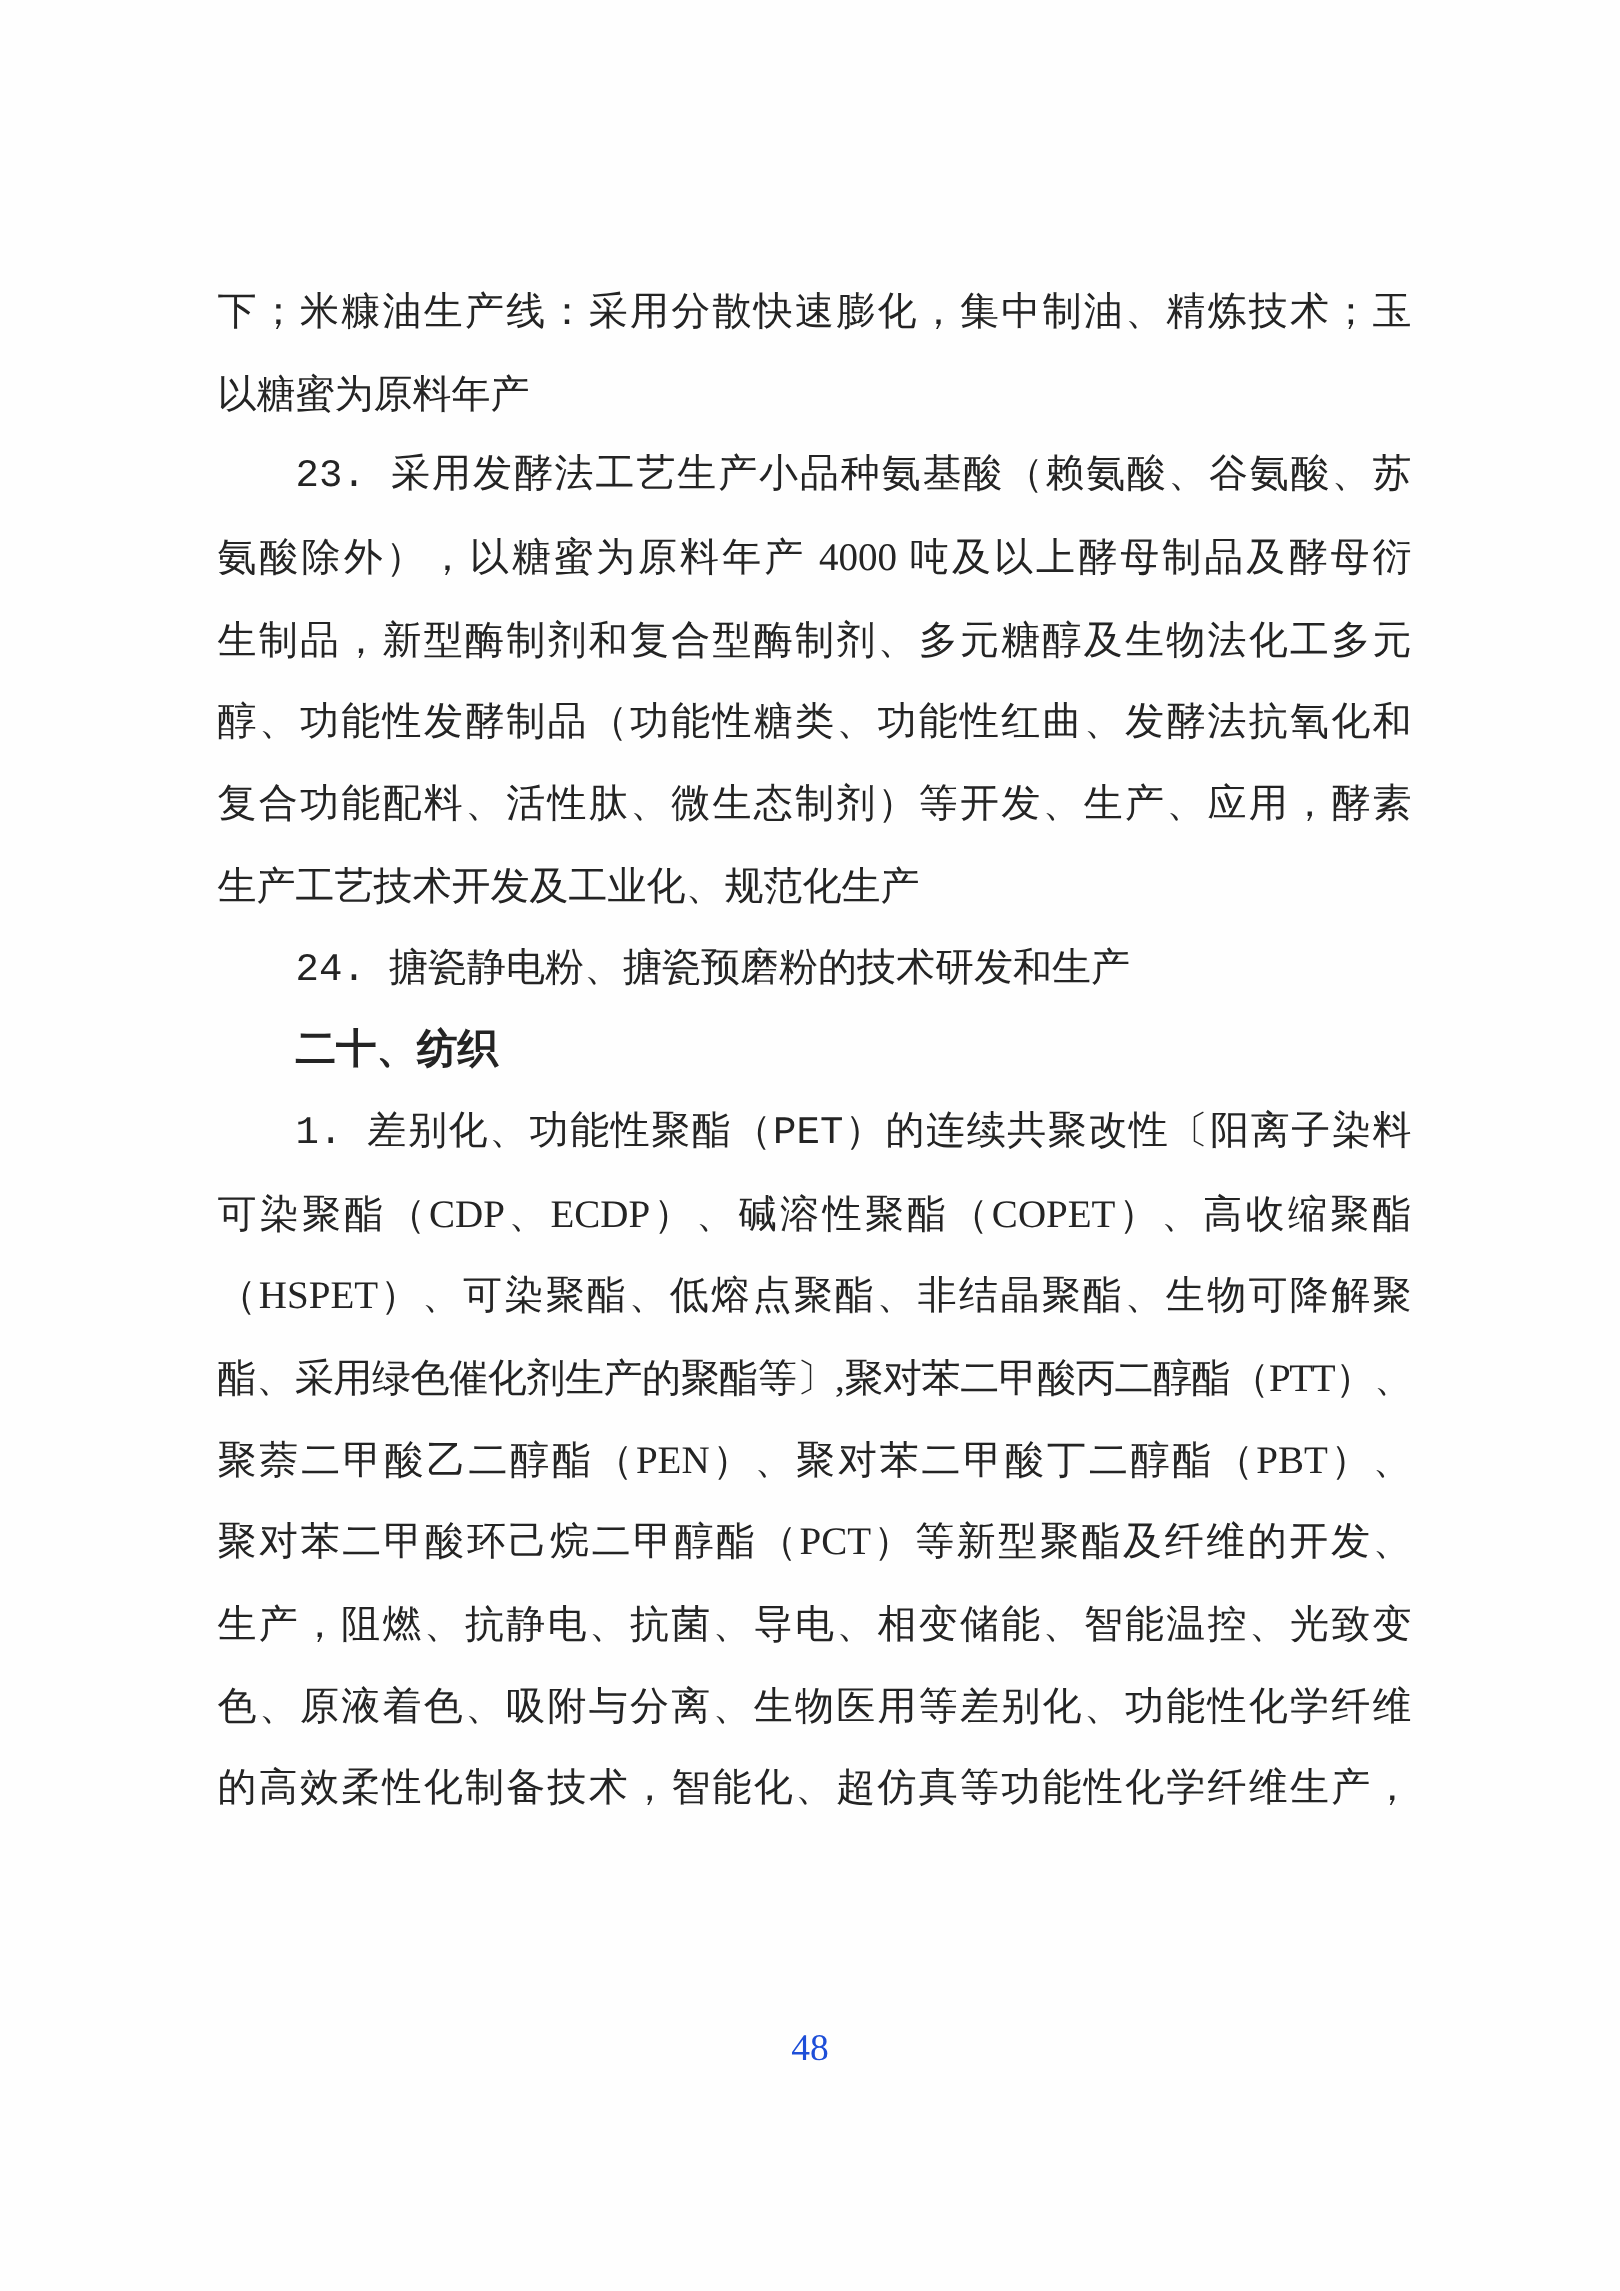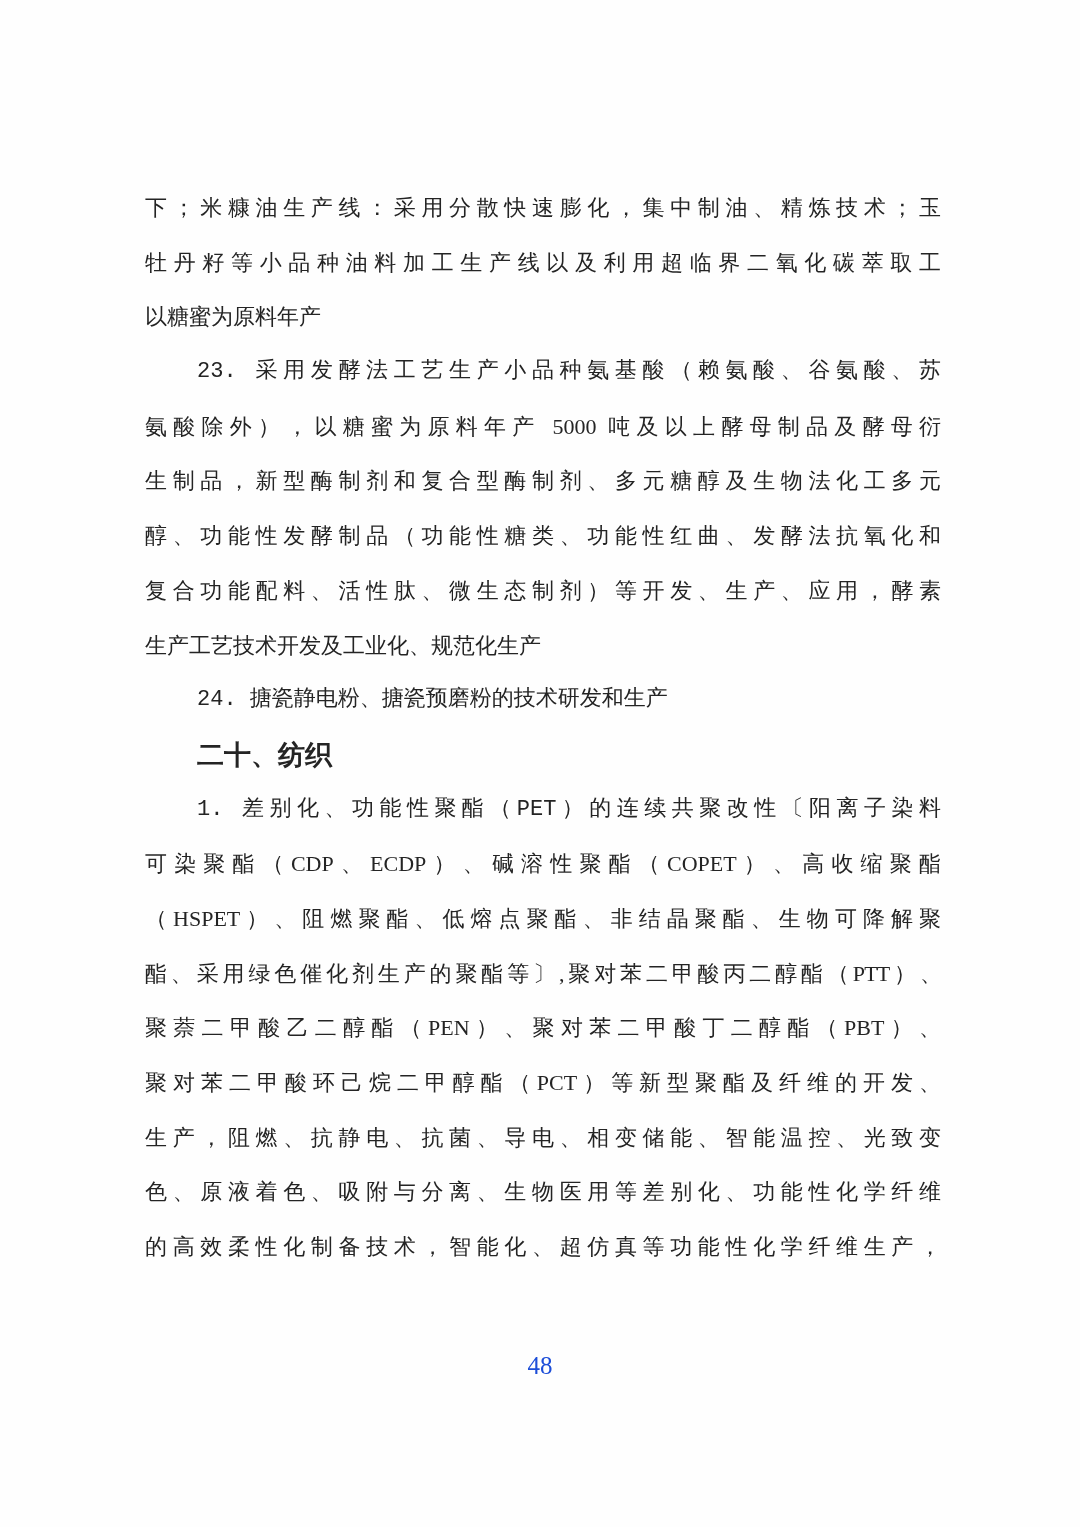--- a/index.html
+++ b/index.html
@@ -14,21 +14,21 @@
   }
   .text-block {
     position: absolute;
     left: 145px;
     top: 181px;
     width: 796px;
   }
   .line {
     height: 54.7px;
     line-height: 54.7px;
-    font-size: 22px;
+    font-size: 26px;
     text-align: justify;
     text-align-last: justify;
     text-justify: inter-character;
     white-space: nowrap;
     overflow: visible;
   }
   .line.e {
     text-align: left;
     text-align-last: left;
   }
@@ -49,33 +49,32 @@
     font-size: 25px;
     color: #1d4ed8;
   }
 </style>
 </head>
 <body>
 
 <div class="page">
   <div class="text-block">
     <div class="line">下；米糠油生产线：采用分散快速膨化，集中制油、精炼技术；玉</div>
-    <div class="line">牡丹籽等小品种油料加工生产线以及利用超临界二氧化碳萃取工</div>
     <div class="line e">以糖蜜为原料年产</div>
     <div class="line ind">23. 采用发酵法工艺生产小品种氨基酸（赖氨酸、谷氨酸、苏</div>
-    <div class="line">氨酸除外），以糖蜜为原料年产 5000 吨及以上酵母制品及酵母衍</div>
+    <div class="line">氨酸除外），以糖蜜为原料年产 4000 吨及以上酵母制品及酵母衍</div>
     <div class="line">生制品，新型酶制剂和复合型酶制剂、多元糖醇及生物法化工多元</div>
     <div class="line">醇、功能性发酵制品（功能性糖类、功能性红曲、发酵法抗氧化和</div>
     <div class="line">复合功能配料、活性肽、微生态制剂）等开发、生产、应用，酵素</div>
     <div class="line e">生产工艺技术开发及工业化、规范化生产</div>
     <div class="line ind e">24. 搪瓷静电粉、搪瓷预磨粉的技术研发和生产</div>
     <div class="line ind head">二十、纺织</div>
     <div class="line ind">1. 差别化、功能性聚酯（PET）的连续共聚改性〔阳离子染料</div>
     <div class="line">可染聚酯（CDP、ECDP）、碱溶性聚酯（COPET）、高收缩聚酯</div>
-    <div class="line">（HSPET）、阻燃聚酯、低熔点聚酯、非结晶聚酯、生物可降解聚</div>
+    <div class="line">（HSPET）、可染聚酯、低熔点聚酯、非结晶聚酯、生物可降解聚</div>
     <div class="line tight">酯、采用绿色催化剂生产的聚酯等〕,聚对苯二甲酸丙二醇酯（PTT）、</div>
     <div class="line">聚萘二甲酸乙二醇酯（PEN）、聚对苯二甲酸丁二醇酯（PBT）、</div>
     <div class="line">聚对苯二甲酸环己烷二甲醇酯（PCT）等新型聚酯及纤维的开发、</div>
     <div class="line">生产，阻燃、抗静电、抗菌、导电、相变储能、智能温控、光致变</div>
     <div class="line">色、原液着色、吸附与分离、生物医用等差别化、功能性化学纤维</div>
     <div class="line">的高效柔性化制备技术，智能化、超仿真等功能性化学纤维生产，</div>
   </div>
   <div class="footer">48</div>
 </div>
 

